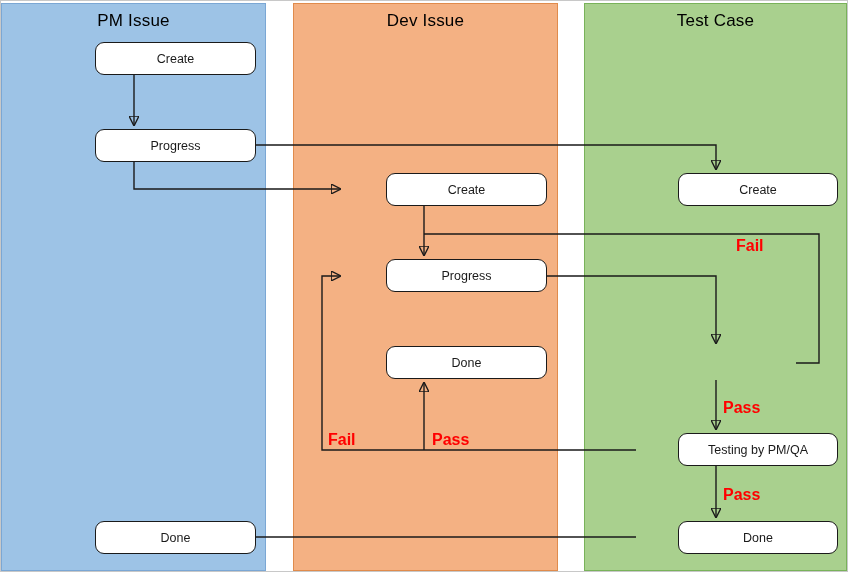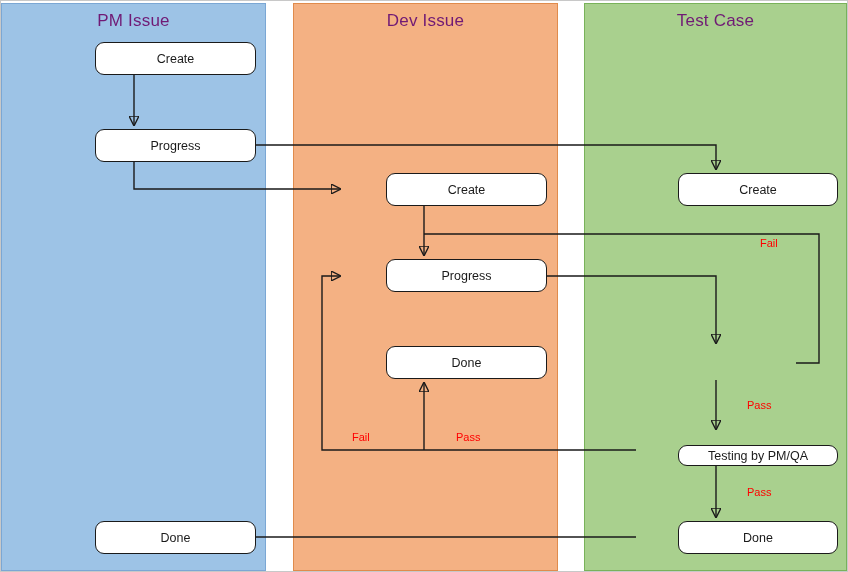--- a/index.html
+++ b/index.html
@@ -27,46 +27,45 @@
     box-sizing: border-box;
     border: 1px solid rgba(0,0,0,0.25);
   }
   .lane-title {
     position: absolute;
     left: 0;
     right: 0;
     top: 7px;
     text-align: center;
     font-size: 17px;
-    color: #701a75;
+    color: #000000;
     letter-spacing: 0.2px;
   }
   .node {
     position: absolute;
     box-sizing: border-box;
     background: #ffffff;
     border: 1.6px solid #1a1a1a;
     border-radius: 9px;
     display: flex;
     align-items: center;
     justify-content: center;
     font-size: 12.5px;
     color: #1a1a1a;
     z-index: 4;
     white-space: nowrap;
     margin-left: 42px;
   }
   .edge-label {
     position: absolute;
-    font-size: 11px;
-    font-weight: normal;
+    font-size: 16px;
+    font-weight: bold;
     color: #ff0000;
     z-index: 6;
     white-space: nowrap;
-    margin-left: 24px;
   }
   svg.wires {
     position: absolute;
     left: 0;
     top: 0;
     width: 848px;
     height: 572px;
     z-index: 2;
     pointer-events: none;
   }
@@ -145,21 +144,21 @@
 
   <div class="node" style="left:343px; top:345px; width:161px; height:33px;">
     <span>Done</span>
   </div>
 
   <div class="node" style="left:635px; top:172px; width:160px; height:33px;">
     <span>Create</span>
   </div>
 
 
-  <div class="node" style="left:635px; top:444px; width:160px; height:21px;text-align:center;">
+  <div class="node" style="left:635px; top:432px; width:160px; height:33px;text-align:center;">
     <span>Testing by PM/QA</span>
   </div>
 
   <div class="node" style="left:635px; top:520px; width:160px; height:33px;">
     <span>Done</span>
   </div>
 
   <div class="edge-label" style="left:735px; top:236px;">Fail</div>
 
   <div class="edge-label" style="left:722px; top:398px;">Pass</div>

